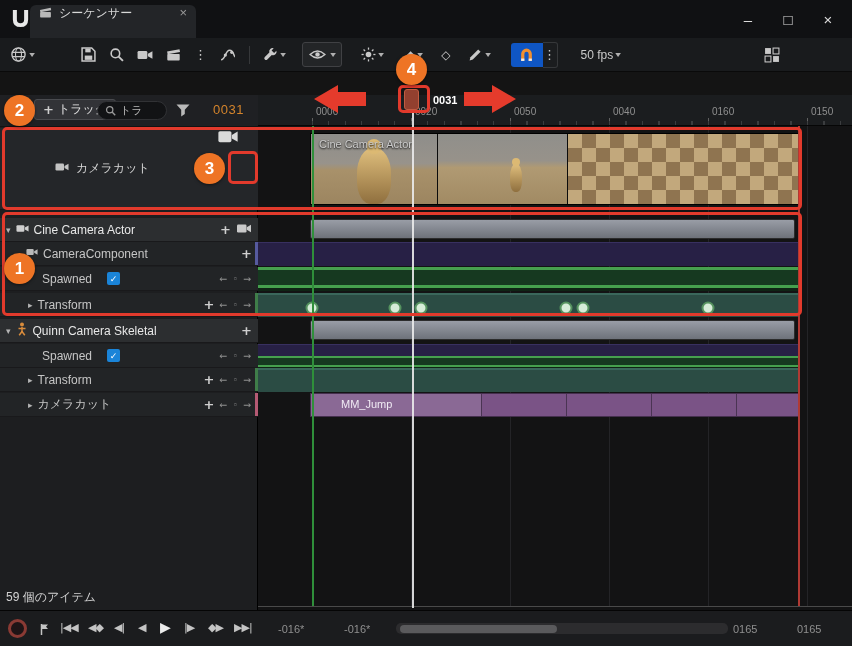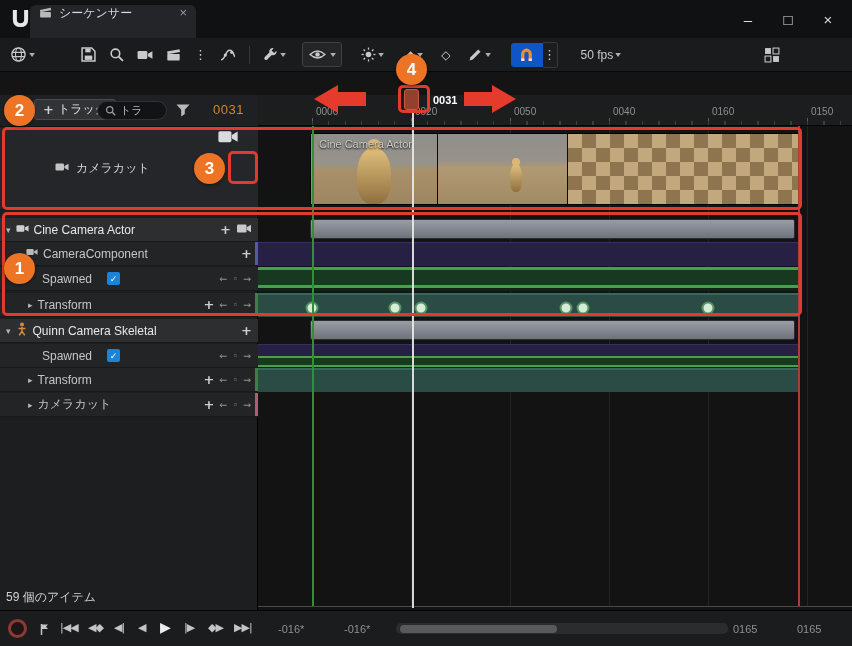--- a/index.html
+++ b/index.html
@@ -405,20 +405,28 @@
         <div class="kf" style="left: 308.1px; top: 13px;"></div>
         <div class="kf" style="left: 324.6px; top: 13px;"></div>
         <div class="kf" style="left: 450px; top: 13px;"></div>
       </div>
 
     <div class="secbar" style="top:225px;"></div>
     <div class="lane purple" style="top:249px;height:12px;"></div>
     <div class="lane greens2" style="top:261px;height:13px;"></div>
     <div class="lane teal" style="top:273px;height:24px;"></div>
 
+    <div class="clip">
+      <div class="clipseg"></div>
+      <div class="clipdiv" style="left:170px;"></div>
+      <div class="clipdiv" style="left:255px;"></div>
+      <div class="clipdiv" style="left:340px;"></div>
+      <div class="clipdiv" style="left:425px;"></div>
+      <span class="cliplabel">MM_Jump</span>
+    </div>
 
     <div class="rangeline" style="left:54px;background:#2f8f3a;"></div>
     <div class="rangeline" style="left:540px;background:#b03a34;"></div>
     <div class="bottomline"></div>
 
     <div class="ruler">
       <div class="tick" style="left:54px;"></div>
       <div class="tick" style="left:153px;"></div>
       <div class="tick" style="left:252px;"></div>
       <div class="tick" style="left:351px;"></div>

